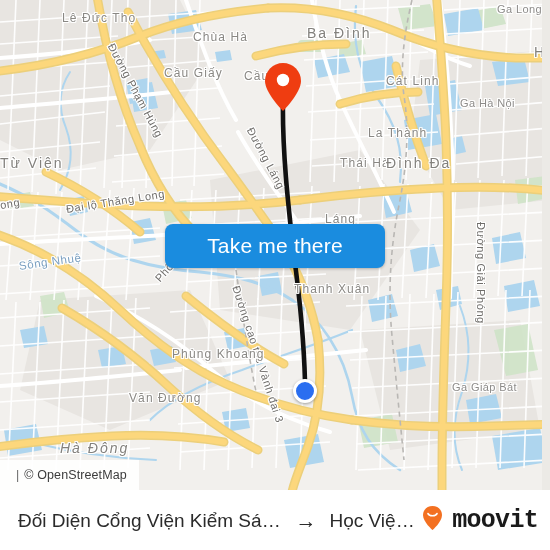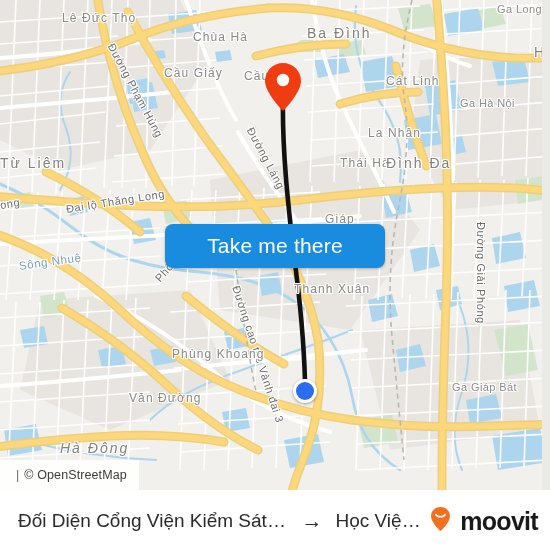--- a/index.html
+++ b/index.html
@@ -150,22 +150,23 @@
     color: #2b2b2b;
     font-size: 19px;
     max-width: 112px;
     overflow: hidden;
     text-overflow: ellipsis;
     white-space: nowrap;
   }
   #brand {
     margin-left: auto;
     display: flex;
-    align-items: flex-end;
+    align-items: center;
     gap: 9px;
+    font-family: Liberation Mono, monospace;
   }
   #brand-name {
     color: #1a1a1a;
     font-size: 25px;
     font-weight: bold;
     letter-spacing: -0.7px;
   }
 </style>
 </head>
 <body>
@@ -376,27 +377,27 @@
         <div class="lbl place" style="left: 193px; top: 30px;">Chùa Hà</div>
         <div class="lbl big" style="left: 307px; top: 25px;">Ba Đình</div>
         <div class="lbl station" style="left: 497px; top: 3px;">Ga Long Bi</div>
         <div class="lbl place" style="left: 164px; top: 66px;">Cầu Giấy</div>
         <div class="lbl place" style="left: 244px; top: 69px;">Cầu Gi</div>
         <div class="lbl place" style="left: 386px; top: 74px;">Cát Linh</div>
         <div class="lbl station" style="left: 460px; top: 97px;">Ga Hà Nội</div>
         <div class="lbl big" style="left: 534px; top: 44px;">Hà</div>
         <div class="lbl road" style="left: 111px; top: 38px; transform: rotate(62deg);">Đường Phạm Hùng</div>
         <div class="lbl road" style="left: 250px; top: 122px; transform: rotate(62deg);">Đường Láng</div>
-        <div class="lbl place" style="left: 368px; top: 126px;">La Nhân</div>
+        <div class="lbl place" style="left: 368px; top: 126px;">La Thành</div>
         <div class="lbl place" style="left: 340px; top: 156px;">Thái Hà</div>
         <div class="lbl big" style="left: 386px; top: 155px;">Đình Đa</div>
         <div class="lbl road" style="left: 66px; top: 203px; transform: rotate(-9deg);">Đại lộ Thăng Long</div>
         <div class="lbl road" style="left: 0px; top: 199px; transform: rotate(-9deg);">ong</div>
-        <div class="lbl big" style="left: 0px; top: 155px;">Từ Liêm</div>
-        <div class="lbl place" style="left: 325px; top: 212px;">Giáp</div>
+        <div class="lbl big" style="left: 0px; top: 155px;">Từ Viện</div>
+        <div class="lbl place" style="left: 325px; top: 212px;">Láng</div>
         <div class="lbl water" style="left: 19px; top: 260px; transform: rotate(-8deg);">Sông Nhuệ</div>
         <div class="lbl road" style="left: 157px; top: 274px; transform: rotate(-48deg);">Phố Tố H</div>
         <div class="lbl road" style="left: 481px; top: 216px; transform: rotate(90deg);">Đường Giải Phóng</div>
         <div class="lbl place" style="left: 294px; top: 282px;">Thanh Xuân</div>
         <div class="lbl road" style="left: 236px; top: 280px; transform: rotate(72deg);">Đường cao tốc Vành đai 3</div>
         <div class="lbl place" style="left: 172px; top: 347px;">Phùng Khoang</div>
         <div class="lbl place" style="left: 129px; top: 391px;">Văn Đường</div>
         <div class="lbl station" style="left: 452px; top: 381px;">Ga Giáp Bát</div>
         <div class="lbl big" style="left: 60px; top: 440px; font-style: italic;">Hà Đông</div>
       </div>

